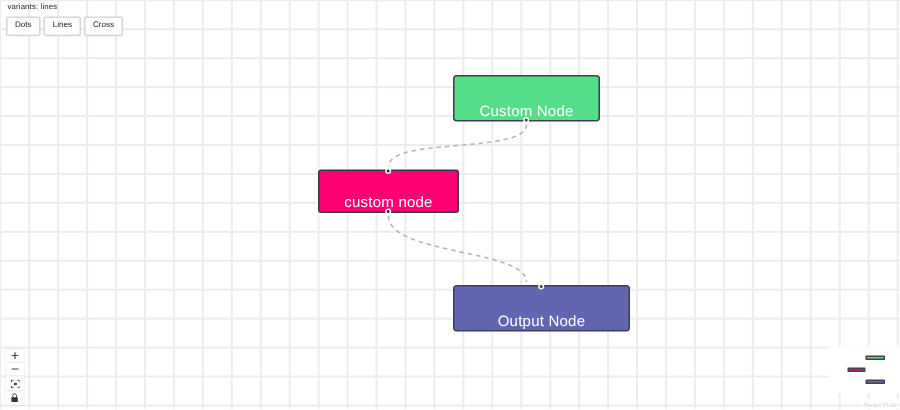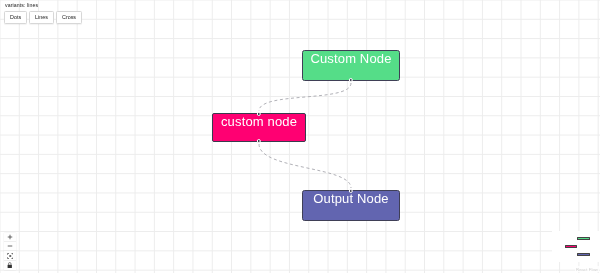--- a/index.html
+++ b/index.html
@@ -79,24 +79,24 @@
     width: 600px; height: 273px;
     pointer-events: none;
     z-index: 11;
   }
 
   
   .rf-node {
     position: absolute;
     box-sizing: border-box;
     display: flex;
-    align-items: flex-start;
+    align-items: flex-end;
     justify-content: center;
     border-radius: 2.5px;
-    font-size: 13px;
+    font-size: 10px;
     letter-spacing: 0.15px;
     color: #ffffff;
     cursor: grab;
     z-index: 15;
     user-select: none;
   }
   .node-green {
     left: 302px; top: 50px;
     width: 98px; height: 31px;
     background: #55dd88;
@@ -104,21 +104,21 @@
   }
   .node-pink {
     left: 212px; top: 113px;
     width: 94px; height: 29px;
     background: #ff0072;
     border: 1px solid #3a3a4d;
     border-radius: 2px;
   }
   .node-purple {
     left: 302px; top: 190px;
-    width: 98px; height: 31px;
+    width: 118px; height: 31px;
     background: #6265b0;
     border: 1px solid #3f3f56;
   }
 
   .handle {
     position: absolute;
     width: 4.4px; height: 4.4px;
     border-radius: 50%;
     background: #3a3a4d;
     border: 0.8px solid #ffffff;

